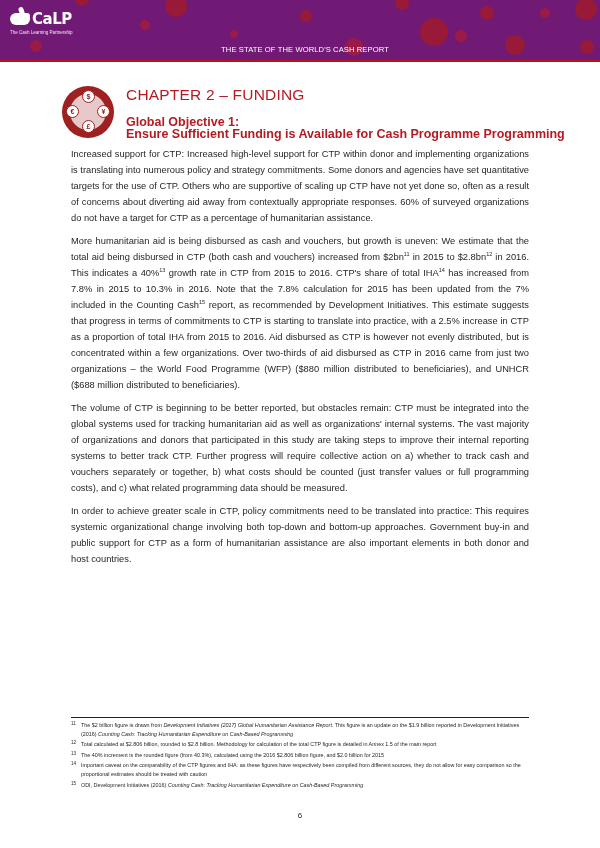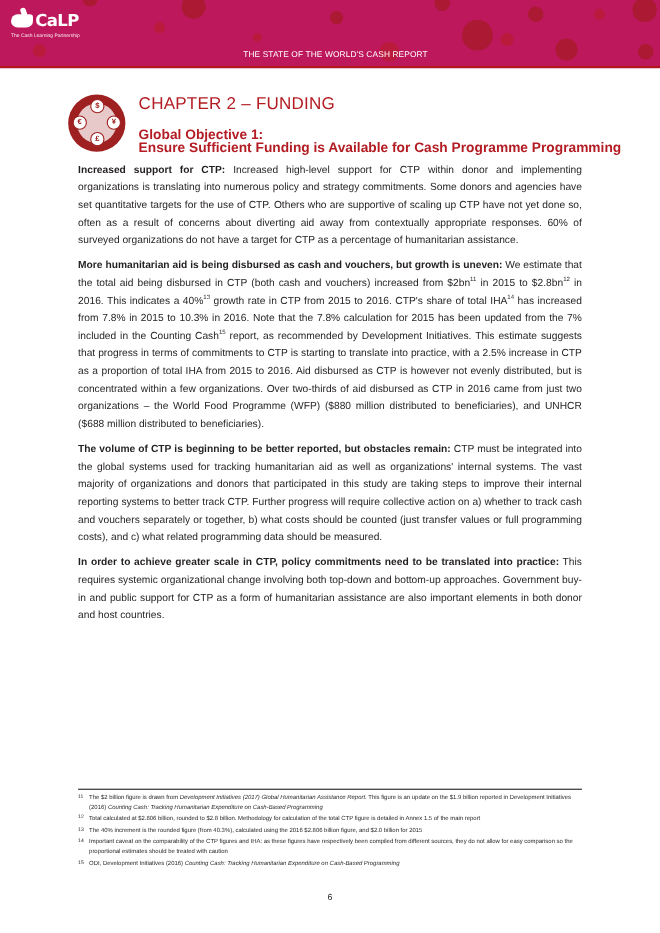--- a/index.html
+++ b/index.html
@@ -2,21 +2,21 @@
 <html><head>
 <meta charset="utf-8">
 <style>
   html, body { margin: 0; padding: 0; }
   body {
     width: 600px; height: 848px; position: relative; overflow: hidden;
     background: #ffffff; font-family: "Liberation Sans", sans-serif; color: #231f20;
   }
   .header {
     position: absolute; left: 0; top: 0; width: 600px; height: 62px;
-    background: #be185d; overflow: hidden;
+    background: #701a75; overflow: hidden;
   }
   .header .bubble { position: absolute; border-radius: 50%; background: #a61a24; opacity: 0.75; }
   .header .bubble.s { background: #b81c26; opacity: 0.6; }
   .header .bottomline { position: absolute; left: 0; bottom: 0; width: 100%; height: 2px; background: #b3151c; }
   .logo { position: absolute; left: 10px; top: 10px; color: #fff; }
   .logo-mark { display: flex; align-items: center; gap: 2px; }
   .logo-hand { width: 20px; height: 12px; background: #fff; border-radius: 6px 3px 6px 6px; position: relative; }
   .logo-hand:after { content: ""; position: absolute; left: 9px; top: -6px; width: 5px; height: 8px; background: #fff; border-radius: 3px; transform: rotate(-20deg); }
   .logo-name { font-family: "DejaVu Sans", sans-serif; font-weight: bold; font-size: 15px; letter-spacing: -0.5px; }
   .logo-tag { font-size: 4.5px; margin-top: 2px; opacity: 0.9; }
@@ -45,21 +45,21 @@
     position: absolute; left: 126px; top: 115px; font-size: 12.5px; font-weight: bold; color: #b31c23;
   }
   .objective-title {
     position: absolute; left: 126px; top: 127px; font-size: 12.5px; font-weight: bold; color: #b31c23;
   }
   .body-text {
     position: absolute; left: 71px; top: 146px; width: 458px;
     font-size: 9.3px; line-height: 16px; text-align: justify; color: #231f20;
   }
   .body-text p { margin: 0 0 7px 0; }
-  .body-text b { font-weight: bold; }
+  .body-text b { font-weight: normal; }
   sup { font-size: 5.5px; vertical-align: super; line-height: 0; }
   .footnotes {
     position: absolute; left: 71px; top: 717px; width: 458px;
     font-size: 5.4px; line-height: 8.6px; color: #231f20;
   }
   .footnotes .rule { width: 458px; height: 0; border-top: 0.8px solid #231f20; margin-bottom: 3px; }
   .footnote { position: relative; padding-left: 10px; margin-bottom: 2px; }
   .footnote .num { position: absolute; left: 0; top: -1px; font-size: 4.6px; }
   .footnote i { font-style: italic; }
   .page-number {

